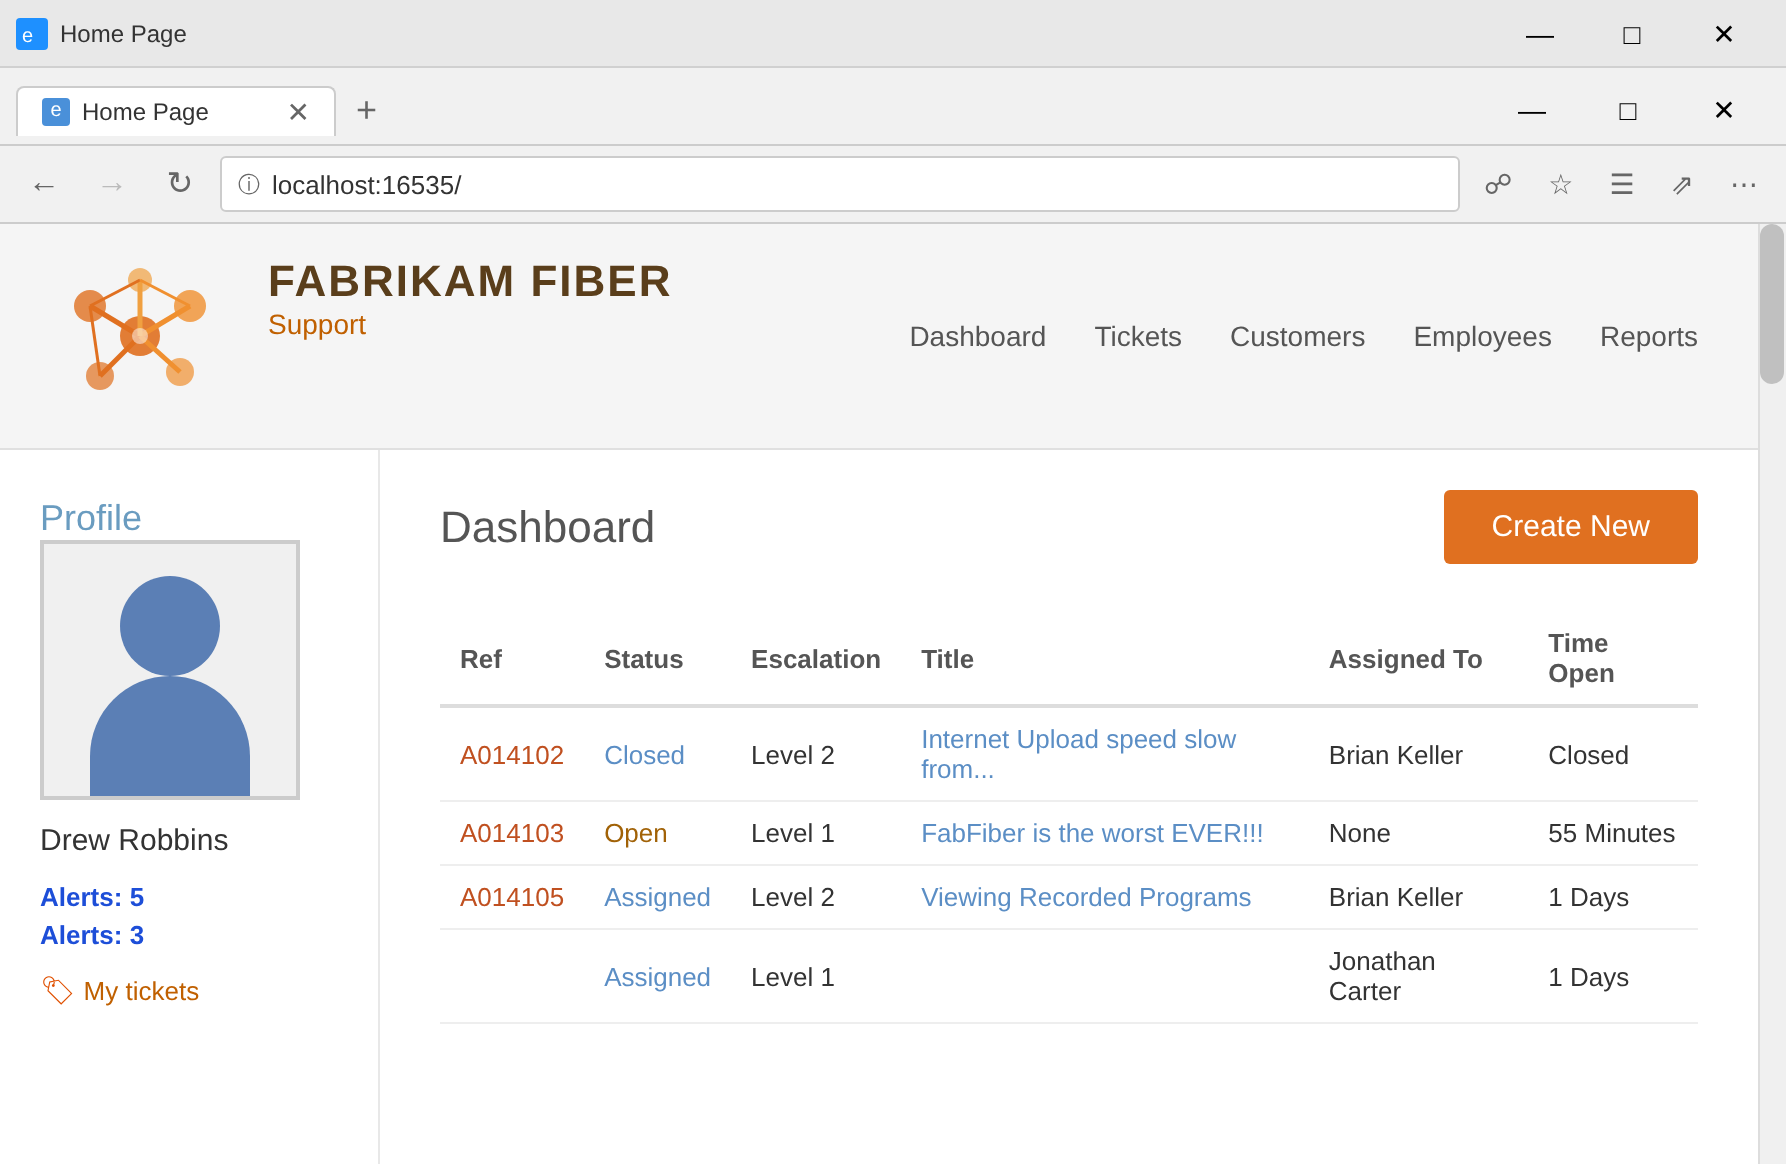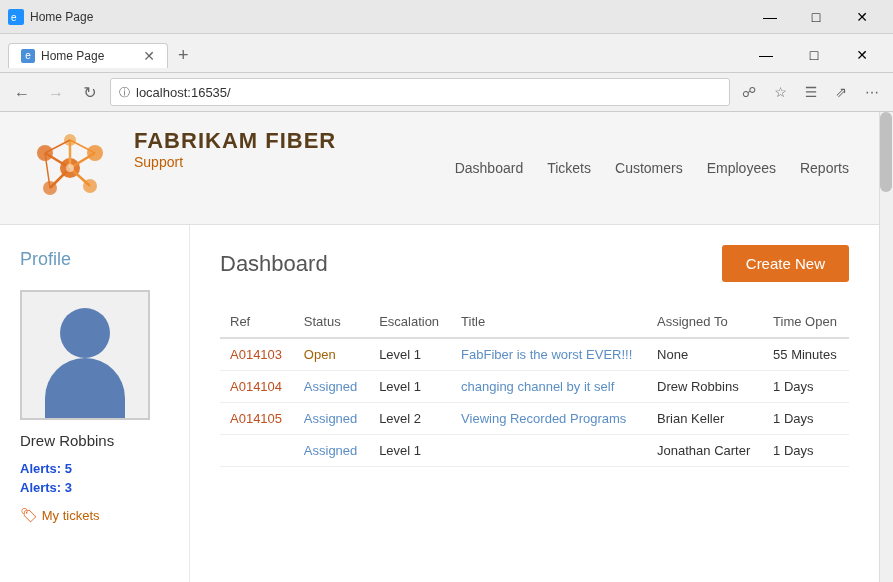--- a/index.html
+++ b/index.html
@@ -40,40 +40,40 @@
     .site-logo { display: flex; align-items: flex-start; gap: 24px; }
     .site-logo-img { width: 80px; height: 80px; }
     .site-name { font-size: 22px; font-weight: bold; color: #5a3e1b; letter-spacing: 1px; }
     .site-tagline { font-size: 14px; color: #c06000; }
     .site-nav { display: flex; gap: 24px; }
     .site-nav a { text-decoration: none; color: #555; font-size: 14px; }
 
     
     .main-layout { display: flex; background: #fff; min-height: 400px; }
     .sidebar { width: 190px; min-width: 190px; padding: 24px 20px; border-right: 1px solid #e8e8e8; }
-    .sidebar-profile-label { color: #6a9cc0; font-size: 18px; font-weight: 400; margin-bottom: 20px; }
+    .sidebar-profile-label { color: #6a9cc0; font-size: 18px; font-weight: 400; }
     .avatar-container { width: 130px; height: 130px; border: 2px solid #ccc; background: #f0f0f0; display: flex; align-items: flex-end; justify-content: center; overflow: hidden; margin-bottom: 12px; }
     .avatar-body { position: relative; width: 130px; height: 130px; }
     .avatar-head { width: 50px; height: 50px; background: #5b7fb5; border-radius: 50%; position: absolute; top: 20px; left: 50%; transform: translateX(-50%); }
     .avatar-torso { width: 80px; height: 60px; background: #5b7fb5; border-radius: 40px 40px 0 0; position: absolute; bottom: 0; left: 50%; transform: translateX(-50%); }
     .user-name { font-size: 15px; color: #333; margin-bottom: 12px; }
     .sidebar-info { font-size: 13px; color: #555; margin-bottom: 4px; }
     .sidebar-info span { font-weight: 700; color: #1d4ed8; }
     .my-tickets-link { color: #c06000; font-size: 13px; text-decoration: none; display: flex; align-items: center; gap: 4px; margin-top: 12px; }
     .my-tickets-link .tag-icon { color: #e05000; font-size: 14px; }
 
     
     .dashboard-area { flex: 1; padding: 20px 30px; }
     .dashboard-header { display: flex; align-items: center; justify-content: space-between; margin-bottom: 24px; }
     .dashboard-title { font-size: 22px; color: #555; font-weight: 400; }
     .create-new-btn { background: #e07020; color: white; border: none; padding: 10px 24px; font-size: 15px; cursor: pointer; border-radius: 3px; }
 
     
     .tickets-table { width: 100%; border-collapse: collapse; }
-    .tickets-table th { text-align: left; padding: 8px 10px; border-bottom: 2px solid #ddd; color: #555; font-weight: 400; font-size: 13px; }
+    .tickets-table th { text-align: left; padding: 8px 10px; border-bottom: 2px solid #ddd; color: #555; font-weight: 700; font-size: 13px; }
     .tickets-table td { padding: 8px 10px; border-bottom: 1px solid #eee; font-size: 13px; }
     .ref-link { color: #c05020; text-decoration: none; }
     .status-assigned { color: #5b8ec5; }
     .status-closed { color: #5b8ec5; }
     .status-open { color: #a16207; }
     .title-link { color: #5b8ec5; text-decoration: none; }
   </style>
 </head>
 <body>
 
@@ -196,36 +196,36 @@
               <th>Ref</th>
               <th>Status</th>
               <th>Escalation</th>
               <th>Title</th>
               <th>Assigned To</th>
               <th>Time Open</th>
             </tr>
           </thead>
           <tbody id="table-body">
               <tr>
+      <td><a href="#" class="ref-link">A014102</a></td>
+      <td class="status-closed">Closed</td>
+      <td>Level 2</td>
+      <td><a href="#" class="title-link">Internet Upload speed slow from...</a></td>
+      <td>Brian Keller</td>
+      <td>Closed</td>
+    </tr>
+              <tr>
       <td><a href="#" class="ref-link">A014103</a></td>
       <td class="status-open">Open</td>
       <td>Level 1</td>
       <td><a href="#" class="title-link">FabFiber is the worst EVER!!!</a></td>
       <td>None</td>
       <td>55 Minutes</td>
     </tr>
               <tr>
-      <td><a href="#" class="ref-link">A014104</a></td>
-      <td class="status-assigned">Assigned</td>
-      <td>Level 1</td>
-      <td><a href="#" class="title-link">changing channel by it self</a></td>
-      <td>Drew Robbins</td>
-      <td>1 Days</td>
-    </tr>
-              <tr>
       <td><a href="#" class="ref-link">A014105</a></td>
       <td class="status-assigned">Assigned</td>
       <td>Level 2</td>
       <td><a href="#" class="title-link">Viewing Recorded Programs</a></td>
       <td>Brian Keller</td>
       <td>1 Days</td>
     </tr>
               <tr>
       <td></td>
       <td class="status-assigned">Assigned</td>

